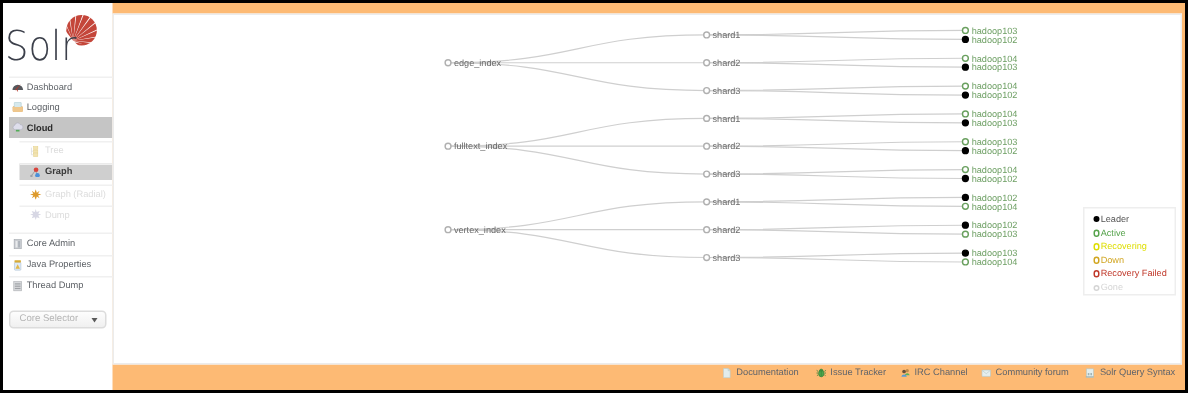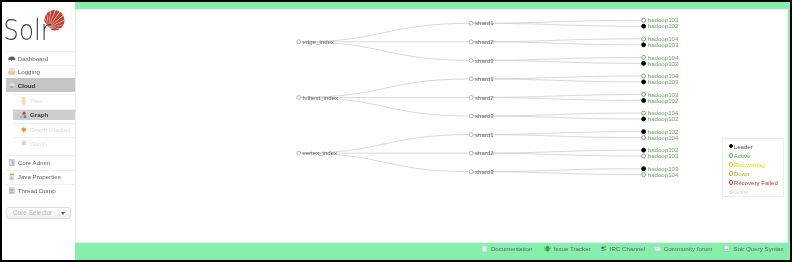--- a/index.html
+++ b/index.html
@@ -1,17 +1,17 @@
 <!DOCTYPE html>
 <html><head>
 <meta charset="utf-8">
 <style>
   html,body{margin:0;padding:0;}
   body{width:792px;height:262px;background:#fff;font-family:"Liberation Sans",sans-serif;overflow:hidden;}
-  #app{position:absolute;left:0;top:0;width:792px;height:262px;background:#86efac;overflow:hidden;}
+  #app{position:absolute;left:0;top:0;width:792px;height:262px;background:#fdba74;overflow:hidden;}
   .bd{position:absolute;background:#000;z-index:50;}
   #bd-t{left:0;top:0;width:792px;height:2.2px;}
   #bd-l{left:0;top:0;width:2.2px;height:262px;}
   #bd-r{left:790.2px;top:0;width:1.8px;height:262px;}
   #bd-b{left:0;top:259.5px;width:792px;height:2.5px;}
 
   
   #sidebar{position:absolute;left:0;top:0;width:75px;height:262px;background:#fff;}
   
   #logo{position:absolute;left:1px;top:3px;width:68px;height:40px;}

